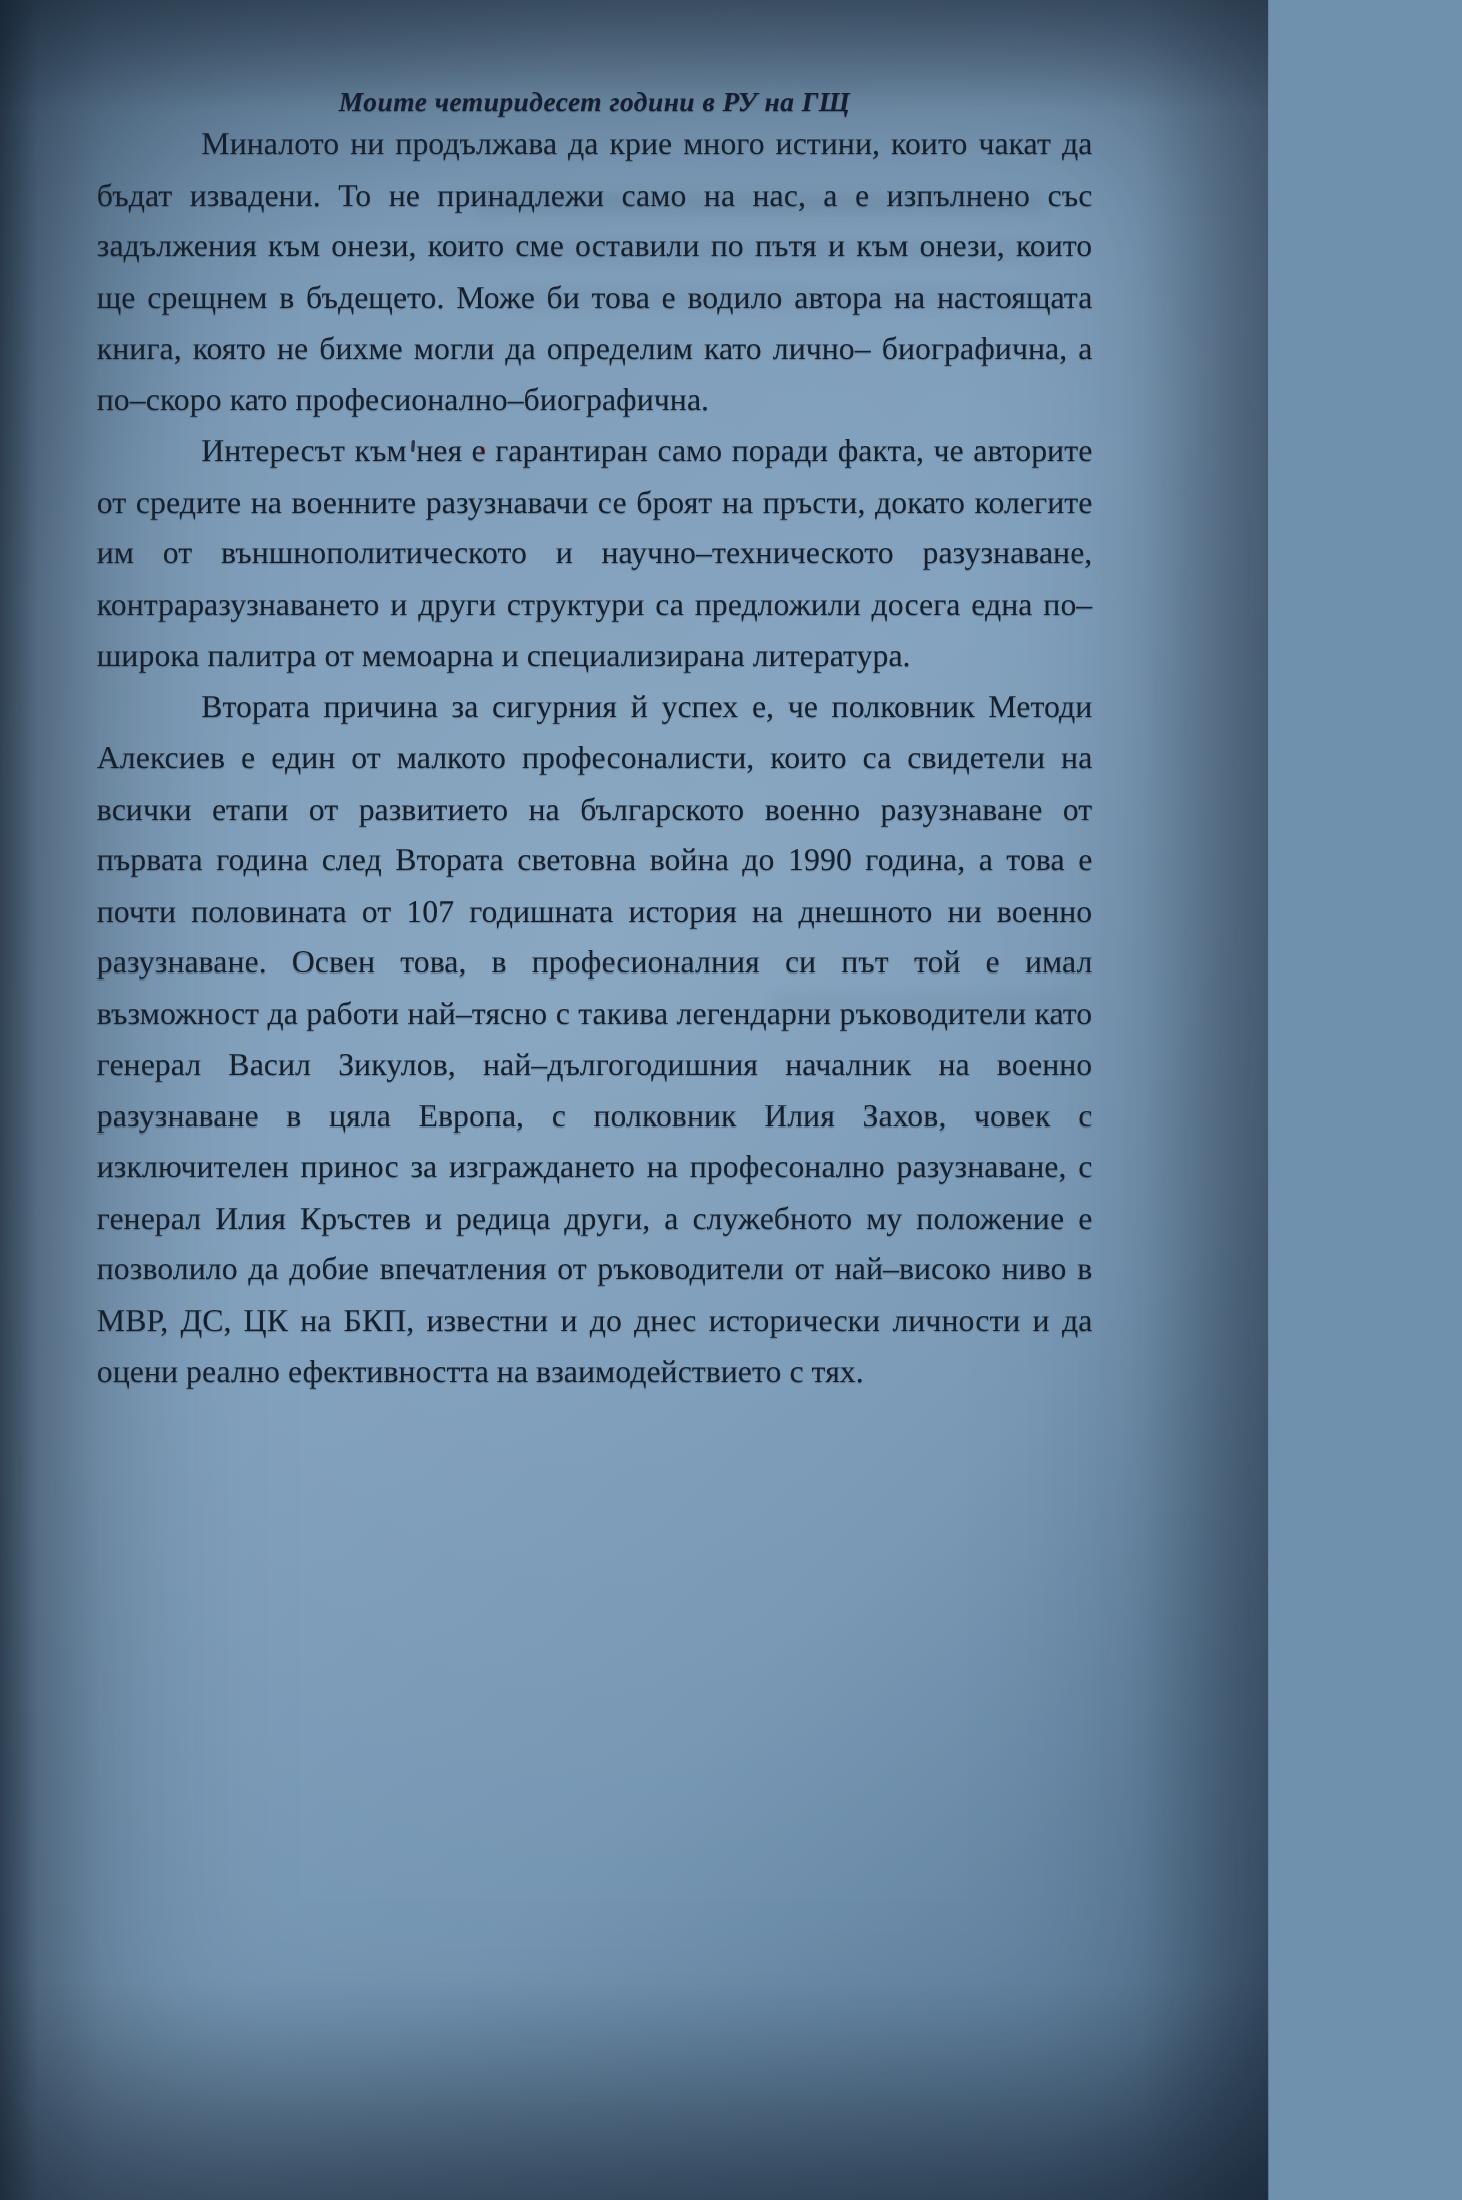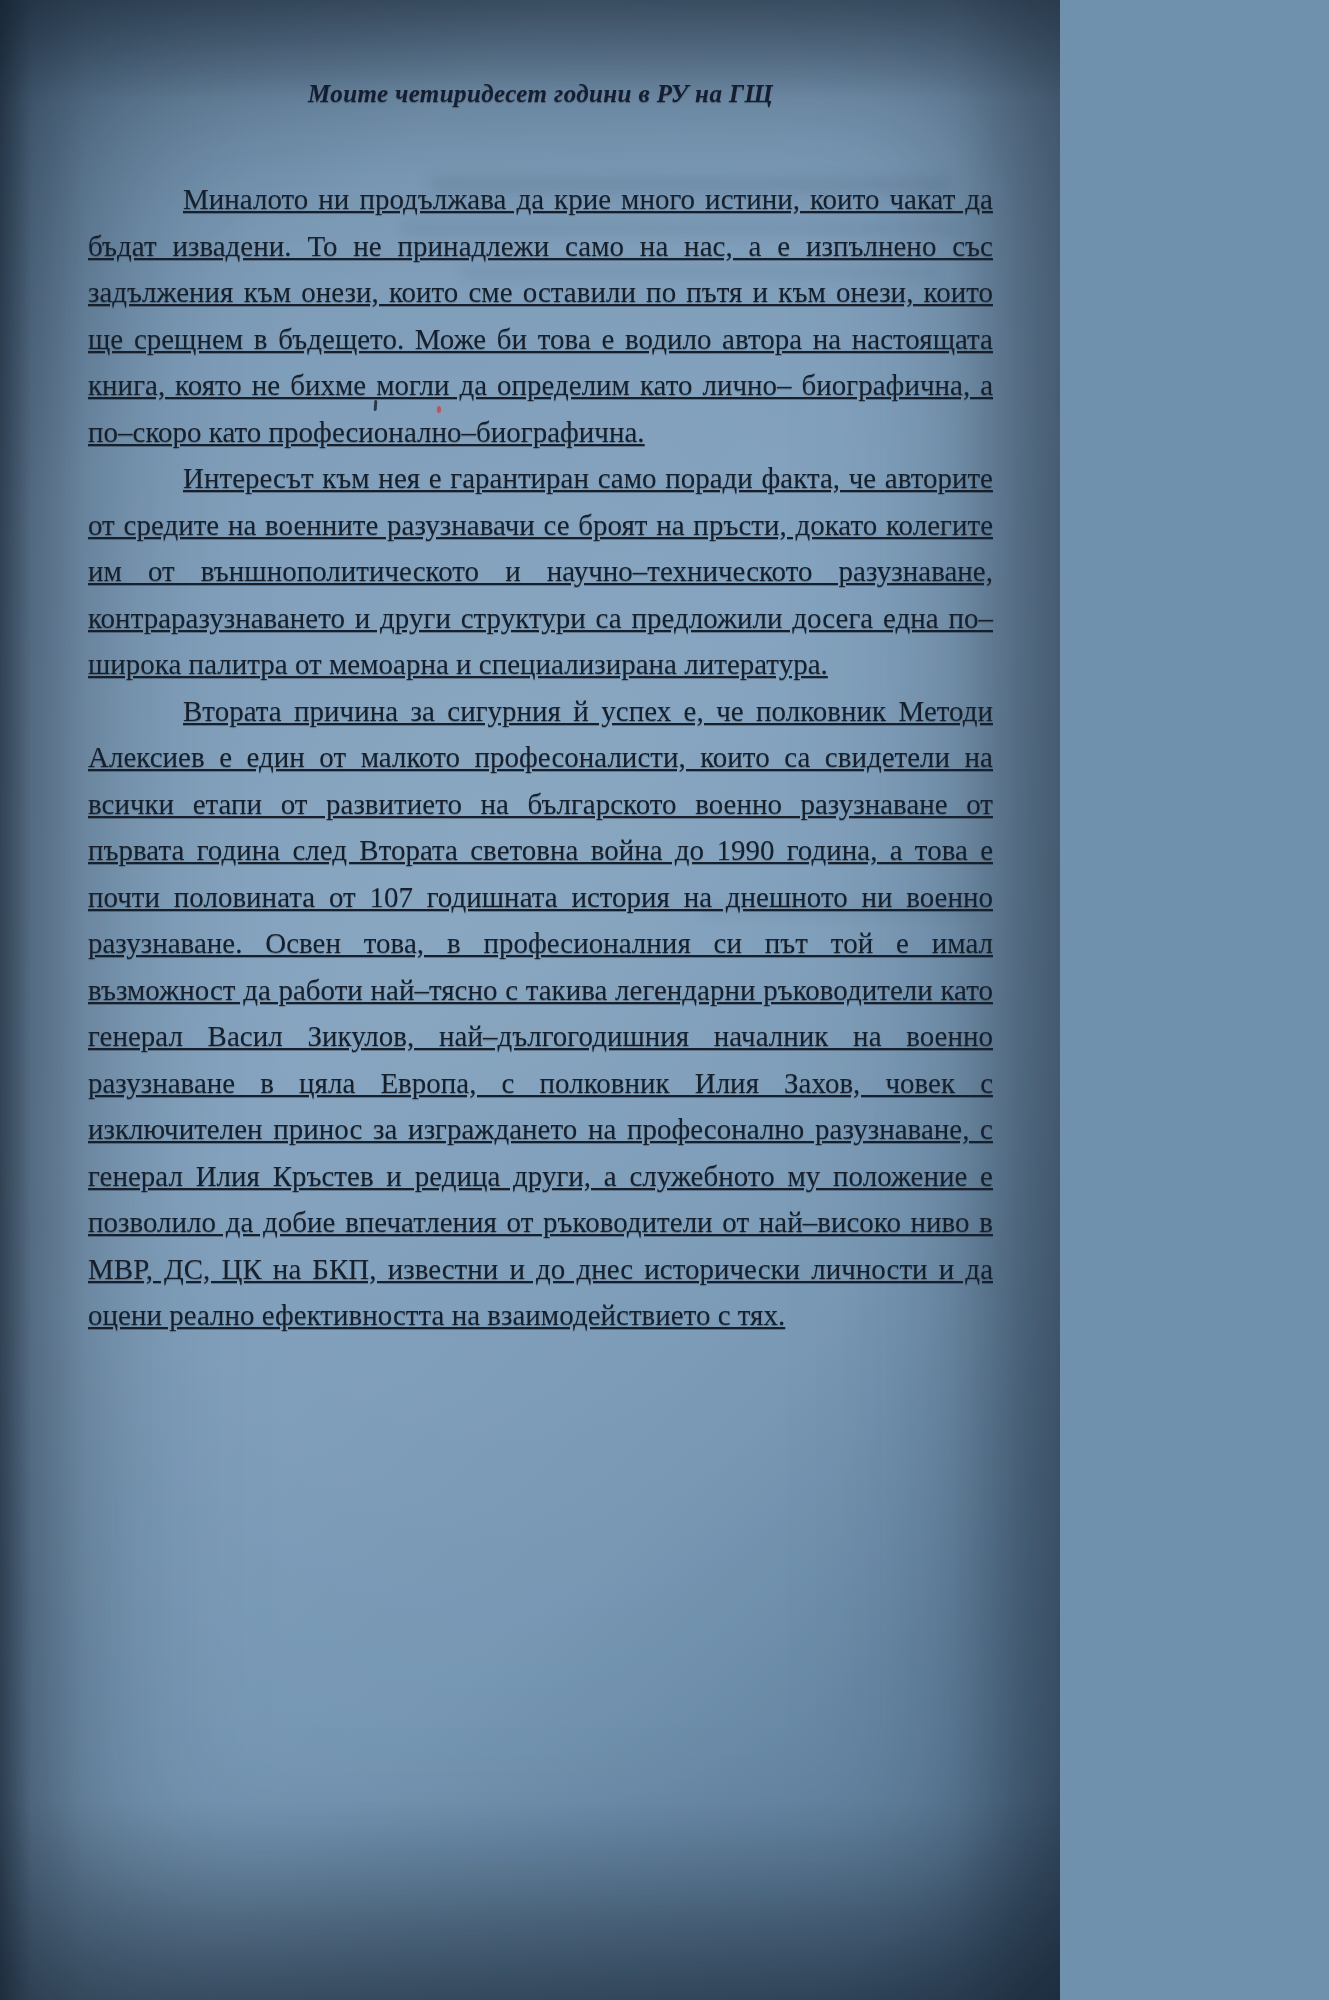--- a/index.html
+++ b/index.html
@@ -4,21 +4,21 @@
 <style>
   html, body { margin: 0; padding: 0; }
   body {
     width: 1329px; height: 2000px;
     font-family: "Liberation Serif", "DejaVu Serif", serif;
     overflow: hidden;
     background: #6f91ae;
   }
   .photo {
     position: relative;
-    width: 1060px; height: 2000px;
+    width: 1153px; height: 2000px;
     background:
       radial-gradient(115% 85% at 46% 42%,
         rgba(255,255,255,0.10) 0%, rgba(255,255,255,0.04) 38%, rgba(0,0,0,0) 60%),
       linear-gradient(to right,
         rgba(10,20,32,0.50) 0%, rgba(10,20,32,0.10) 3%, rgba(10,20,32,0) 8%,
         rgba(10,20,32,0) 90%, rgba(10,20,32,0.18) 100%),
       linear-gradient(to bottom,
         rgba(10,20,32,0.35) 0%, rgba(10,20,32,0) 5%,
         rgba(10,20,32,0) 90%, rgba(10,20,32,0.30) 100%),
       linear-gradient(135deg, #5d7b96 0%, #7898b5 18%, #7e9ebb 45%, #7495b2 70%, #5f7f9c 92%, #4a6580 100%);
@@ -46,27 +46,25 @@
     margin: 322px 0 0 0;
     font-size: 38px;
     font-weight: bold;
     line-height: 57px;
     letter-spacing: 0.2px;
     max-width: 890px;
     color: #121c2c;
     text-shadow: 0 1px 1.5px rgba(10,18,30,0.35);
   }
   .body-text {
-    margin-top: 68px;
     font-size: 29px;
     line-height: 46.5px;
     text-align: justify;
     color: #15202c;
     text-shadow: 0 1px 1px rgba(10,18,30,0.3);
-    text-decoration: underline;
   }
   .body-text p {
     margin: 0;
     text-indent: 95px;
   }
   .bleed {
     position: absolute;
     background: rgba(20,34,50,0.10);
     filter: blur(7px);
     border-radius: 6px;

